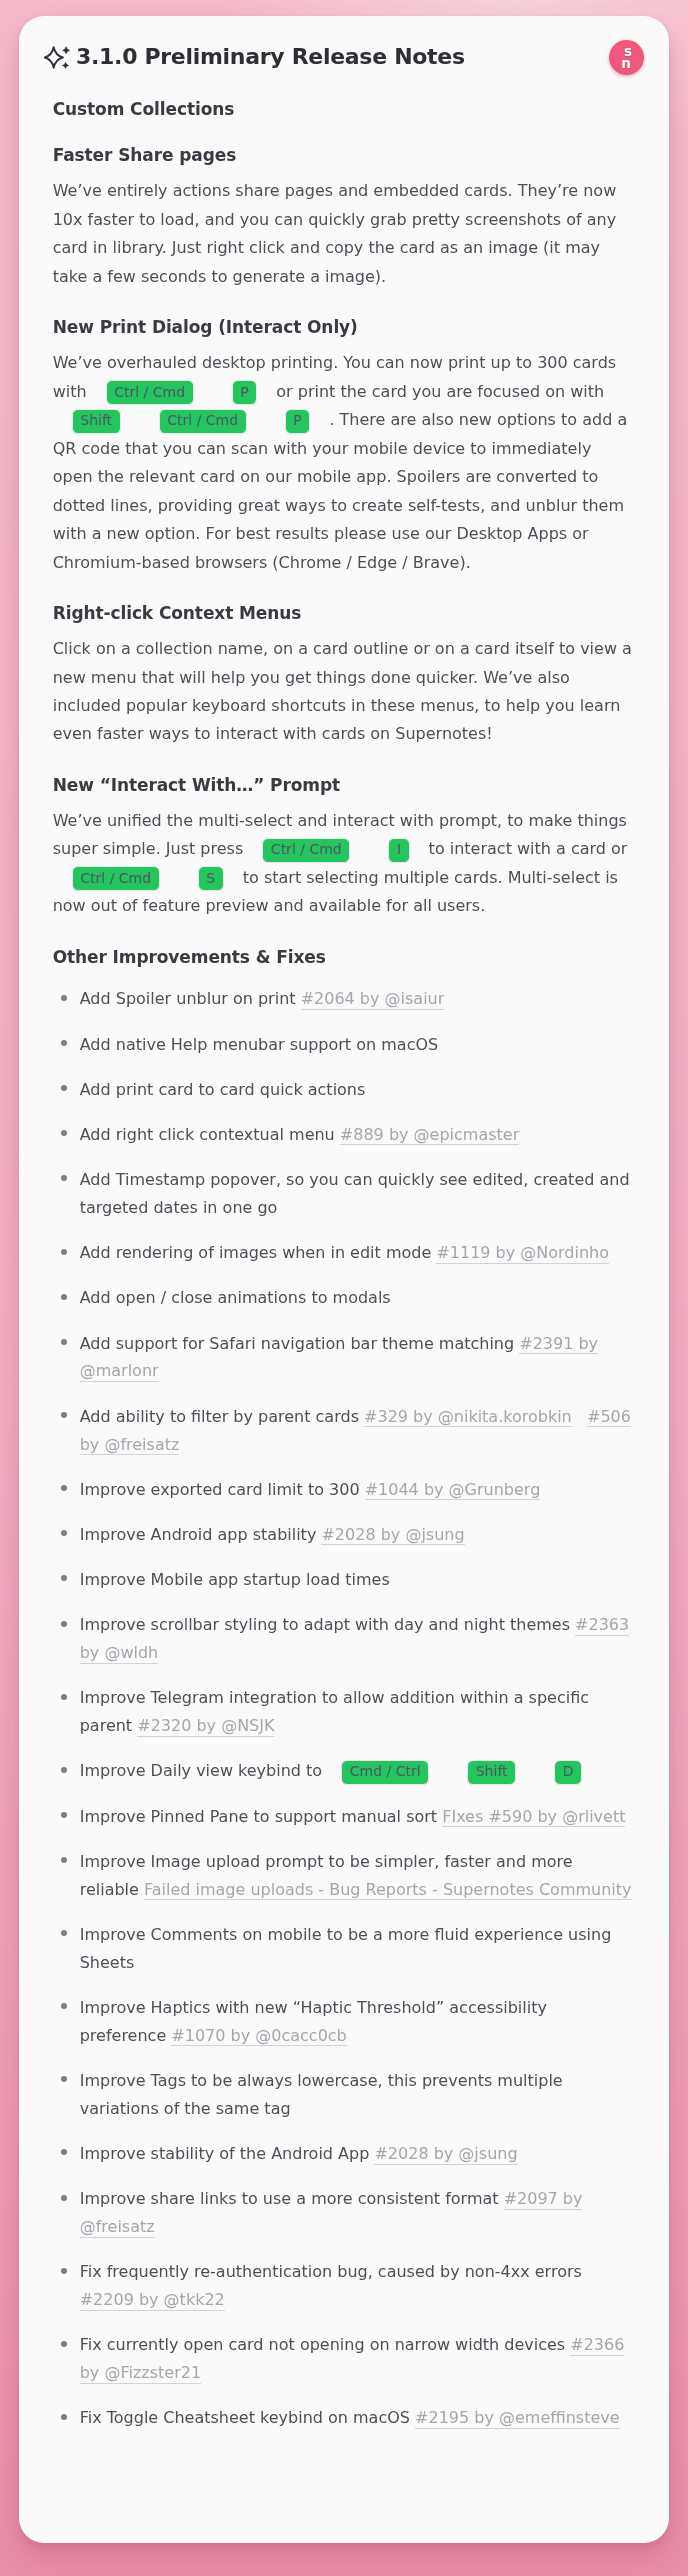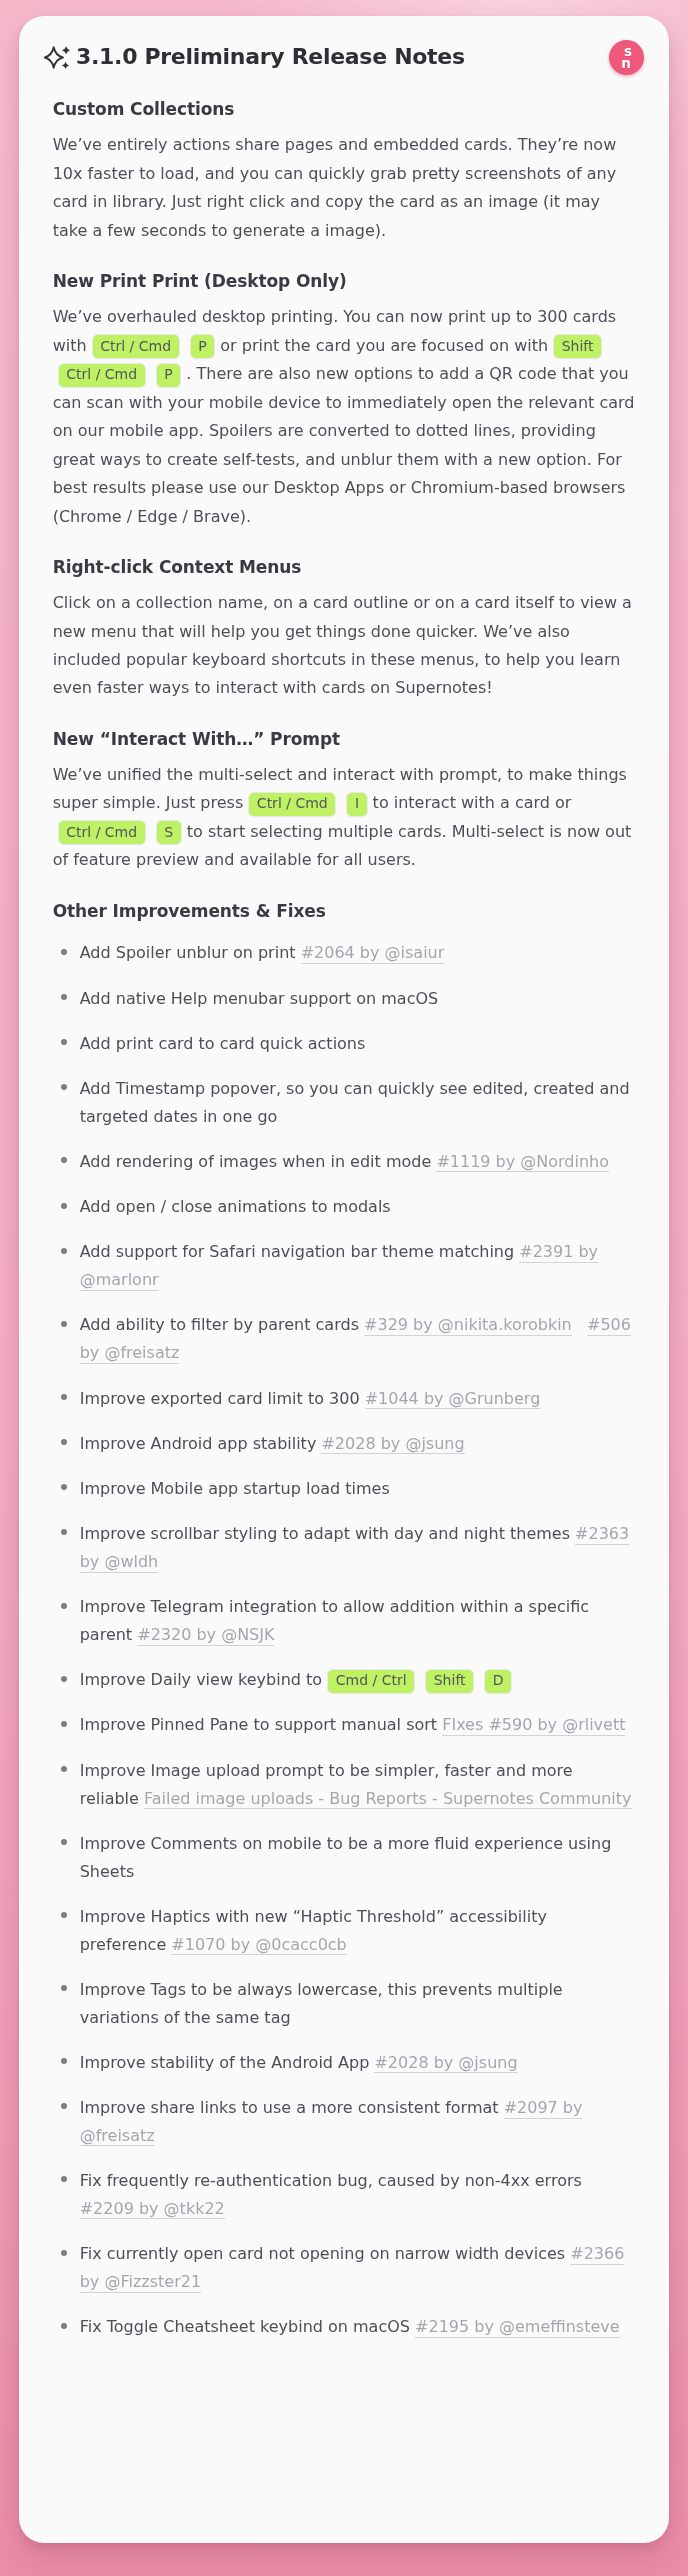--- a/index.html
+++ b/index.html
@@ -27,22 +27,22 @@
     color:#fff;font-weight:700;box-shadow:0 1.6px 3.8px rgba(170,40,80,.35);
     margin-top:-2.2px;
   }
   .avatar .l1{font-size:13.6px;line-height:.78;transform:translateX(1.6px);text-shadow:0 1.1px 1.1px rgba(0,0,0,.12);}
   .avatar .l2{font-size:13.6px;line-height:.9;transform:translateX(-0.5px);text-shadow:0 1.1px 1.1px rgba(0,0,0,.12);}
   .content{margin:0 15.2px;}
   .heading{font-size:17px;font-weight:700;color:#3a3a42;margin:26px 0 12px;letter-spacing:-0.1px;}
   .section:first-child .heading{margin-top:0;}
   .para{font-size:16px;color:#4e4e57;line-height:1.78;margin:0 0 8.7px;}
   .kbd{
-    display:inline-block;background:#bef264;border:0.5px solid #e9e8ea;border-radius:6px;
-    padding:1.6px 7.6px 2.7px;margin:0 5px;font-size:14px;color:#55555d;line-height:1.35;
+    display:inline-block;background:#22c55e;border:0.5px solid #e9e8ea;border-radius:6px;
+    padding:1.6px 7.6px 2.7px;margin:0 19px;font-size:14px;color:#55555d;line-height:1.35;
     box-shadow:0 0.5px 0.5px rgba(0,0,0,.04);white-space:nowrap;
   }
   .link{color:#a5a5ad;text-decoration:none;border-bottom:1.1px solid #d2d2d7;padding-bottom:0.5px;}
   .list{list-style:none;margin:18.5px 0 0;padding:0;}
   .item{
     position:relative;font-size:16px;color:#4e4e57;line-height:1.74;
     padding-left:27px;margin-bottom:17.4px;
   }
   .item::before{
     content:"";position:absolute;left:8.7px;top:9.3px;width:6px;height:6px;border-radius:50%;
@@ -66,40 +66,42 @@
       <span class="l1">s</span>
       <span class="l2">n</span>
     </div>
   </div>
 
   <div class="content">
       <section class="section">
         <h2 class="heading">Custom Collections</h2>
       </section>
       <section class="section">
+        <h2 class="heading">Faster Share pages</h2>
         <p class="para"><span>We’ve entirely actions share pages and embedded cards. They’re now 10x faster to load, and you can quickly grab pretty screenshots of any card in library. Just right click and copy the card as an image (it may take a few seconds to generate a image).</span></p>
       </section>
       <section class="section">
-        <h2 class="heading">New Print Print (Desktop Only)</h2>
+        <h2 class="heading">New Print Dialog (Interact Only)</h2>
         <p class="para"><span>We’ve overhauled desktop printing. You can now print up to 300 cards with</span><span class="kbd">Ctrl / Cmd</span><span class="kbd">P</span><span>or print the card you are focused on with</span><span class="kbd">Shift</span><span class="kbd">Ctrl / Cmd</span><span class="kbd">P</span><span>. There are also new options to add a QR code that you can scan with your mobile device to immediately open the relevant card on our mobile app. Spoilers are converted to dotted lines, providing great ways to create self-tests, and unblur them with a new option. For best results please use our Desktop Apps or Chromium-based browsers (Chrome / Edge / Brave).</span></p>
       </section>
       <section class="section">
         <h2 class="heading">Right-click Context Menus</h2>
         <p class="para"><span>Click on a collection name, on a card outline or on a card itself to view a new menu that will help you get things done quicker. We’ve also included popular keyboard shortcuts in these menus, to help you learn even faster ways to interact with cards on Supernotes!</span></p>
       </section>
       <section class="section">
         <h2 class="heading">New “Interact With…” Prompt</h2>
         <p class="para"><span>We’ve unified the multi-select and interact with prompt, to make things super simple. Just press</span><span class="kbd">Ctrl / Cmd</span><span class="kbd">I</span><span>to interact with a card or</span><span class="kbd">Ctrl / Cmd</span><span class="kbd">S</span><span>to start selecting multiple cards. Multi-select is now out of feature preview and available for all users.</span></p>
       </section>
       <section class="section">
         <h2 class="heading">Other Improvements &amp; Fixes</h2>
         <ul class="list">
           <li class="item"><span>Add Spoiler unblur on print </span><a class="link" href="#">#2064 by @isaiur</a></li>
           <li class="item"><span>Add native Help menubar support on macOS</span></li>
           <li class="item"><span>Add print card to card quick actions</span></li>
+          <li class="item"><span>Add right click contextual menu </span><a class="link" href="#">#889 by @epicmaster</a></li>
           <li class="item"><span>Add Timestamp popover, so you can quickly see edited, created and targeted dates in one go</span></li>
           <li class="item"><span>Add rendering of images when in edit mode </span><a class="link" href="#">#1119 by @Nordinho</a></li>
           <li class="item"><span>Add open / close animations to modals</span></li>
           <li class="item"><span>Add support for Safari navigation bar theme matching </span><a class="link" href="#">#2391 by @marlonr</a></li>
           <li class="item"><span>Add ability to filter by parent cards </span><a class="link" href="#">#329 by @nikita.korobkin</a><span>&nbsp;&nbsp;&nbsp;</span><a class="link" href="#">#506 by @freisatz</a></li>
           <li class="item"><span>Improve exported card limit to 300 </span><a class="link" href="#">#1044 by @Grunberg</a></li>
           <li class="item"><span>Improve Android app stability </span><a class="link" href="#">#2028 by @jsung</a></li>
           <li class="item"><span>Improve Mobile app startup load times</span></li>
           <li class="item"><span>Improve scrollbar styling to adapt with day and night themes </span><a class="link" href="#">#2363 by @wldh</a></li>
           <li class="item"><span>Improve Telegram integration to allow addition within a specific parent </span><a class="link" href="#">#2320 by @NSJK</a></li>

